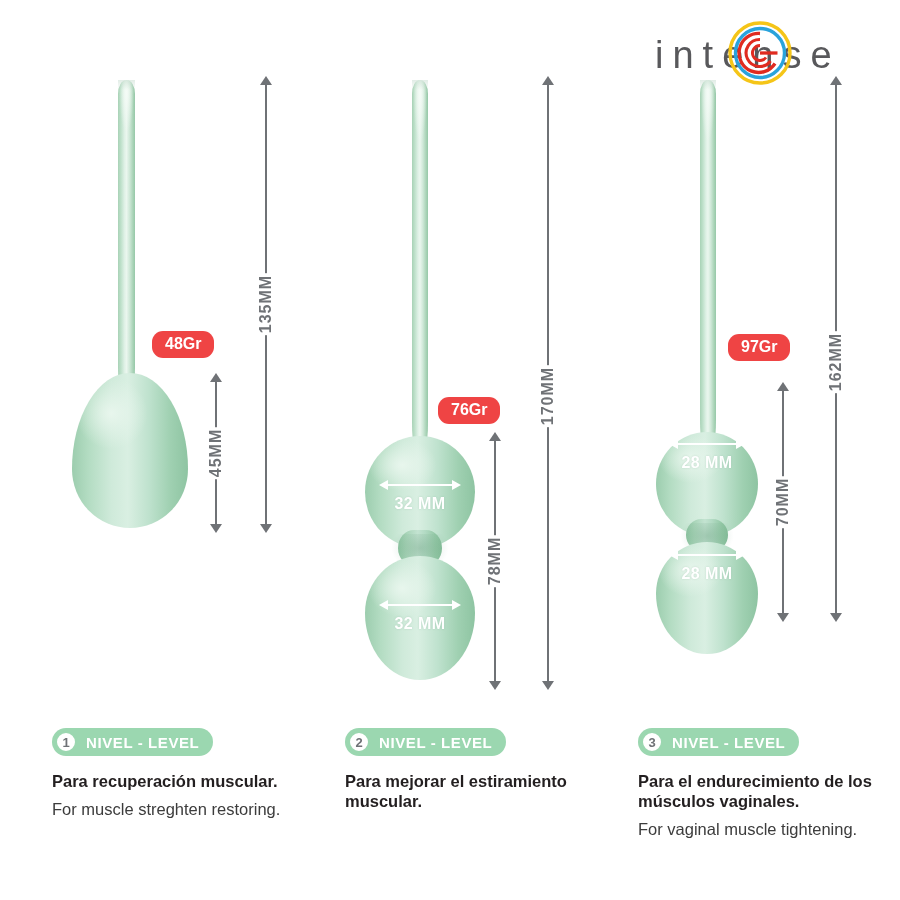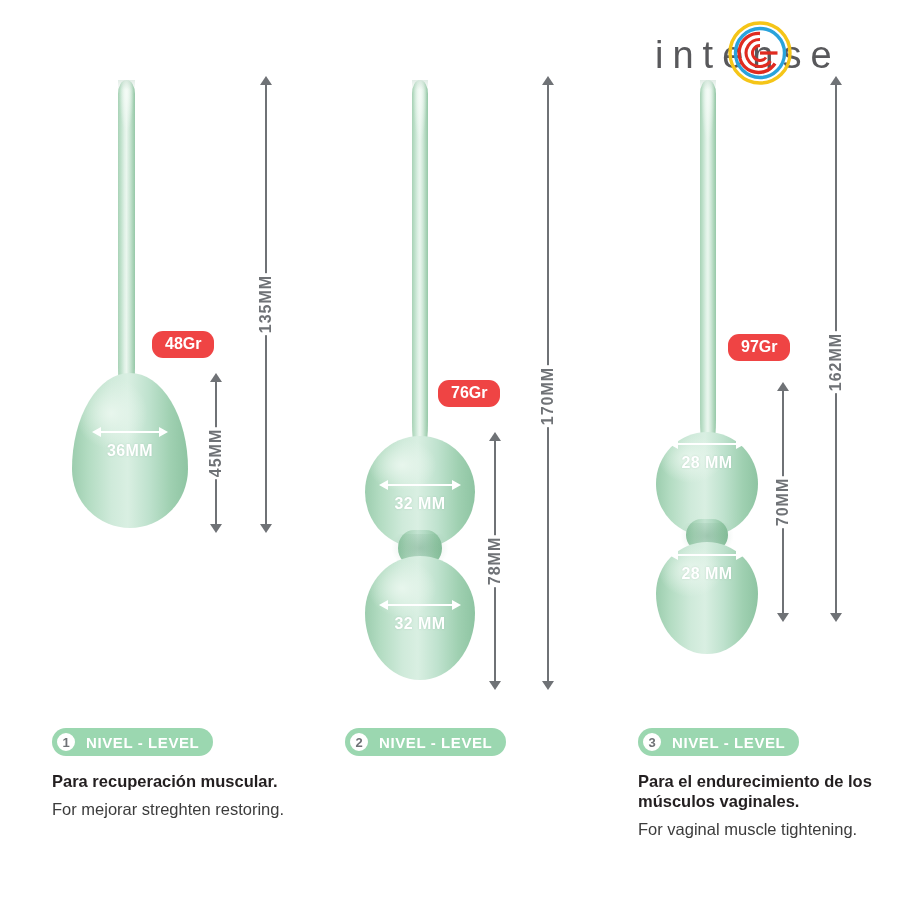--- a/index.html
+++ b/index.html
@@ -281,28 +281,20 @@
 
   <div class="product-col" id="col-1">
 
     <div class="device">
 
       <div class="stem" style="left:118px; top:80px; width:17px; height:305px;"></div>
 
       <div class="bulb egg" style="left:72px; top:373px; width:116px; height:155px;"></div>
     </div>
 
-    <div class="width-measure" style="left:80px; top:425px; width:100px;">
-      <div class="warrow" style="width:76px;">
-        <span class="whead left"></span>
-        <span class="wline"></span>
-        <span class="whead right"></span>
-      </div>
-      <div class="wlabel">36MM</div>
-    </div>
 
     <div class="weight-badge" style="left:152px; top:331px;">48Gr</div>
 
     <div class="vdim" style="left:203px; top:373px; height:160px;">
       <span class="vhead top"></span>
       <span class="vline"></span>
       <span class="vhead bottom"></span>
       <span class="vlabel" style="top:80px;">45MM</span>
     </div>
 
@@ -338,21 +330,21 @@
 
     <div class="width-measure" style="left:72px; top:598px; width:106px;">
       <div class="warrow" style="width:82px;">
         <span class="whead left"></span>
         <span class="wline"></span>
         <span class="whead right"></span>
       </div>
       <div class="wlabel">32 MM</div>
     </div>
 
-    <div class="weight-badge" style="left:143px; top:380px;">76Gr</div>
+    <div class="weight-badge" style="left:143px; top:397px;">76Gr</div>
 
     <div class="vdim" style="left:187px; top:432px; height:258px;">
       <span class="vhead top"></span>
       <span class="vline"></span>
       <span class="vhead bottom"></span>
       <span class="vlabel" style="top:129px;">78MM</span>
     </div>
 
     <div class="vdim" style="left:240px; top:76px; height:614px;">
       <span class="vhead top"></span>
@@ -406,28 +398,29 @@
       <span class="vlabel" style="top:286px;">162MM</span>
     </div>
   </div>
 
   <div class="caption" id="cap-1">
     <div class="level-pill">
       <span class="level-num">1</span>
       <span class="level-text">NIVEL - LEVEL</span>
     </div>
     <div class="cap-es">Para recuperación muscular.</div>
-    <div class="cap-en">For mejorar streghten restoring.</div>
+    <div class="cap-en">For muscle streghten restoring.</div>
   </div>
 
   <div class="caption" id="cap-2">
     <div class="level-pill">
       <span class="level-num">2</span>
       <span class="level-text">NIVEL - LEVEL</span>
     </div>
+    <div class="cap-es">Para mejorar el estiramiento muscular.</div>
   </div>
 
   <div class="caption" id="cap-3">
     <div class="level-pill">
       <span class="level-num">3</span>
       <span class="level-text">NIVEL - LEVEL</span>
     </div>
     <div class="cap-es">Para el endurecimiento de los músculos vaginales.</div>
     <div class="cap-en">For vaginal muscle tightening.</div>
   </div>

